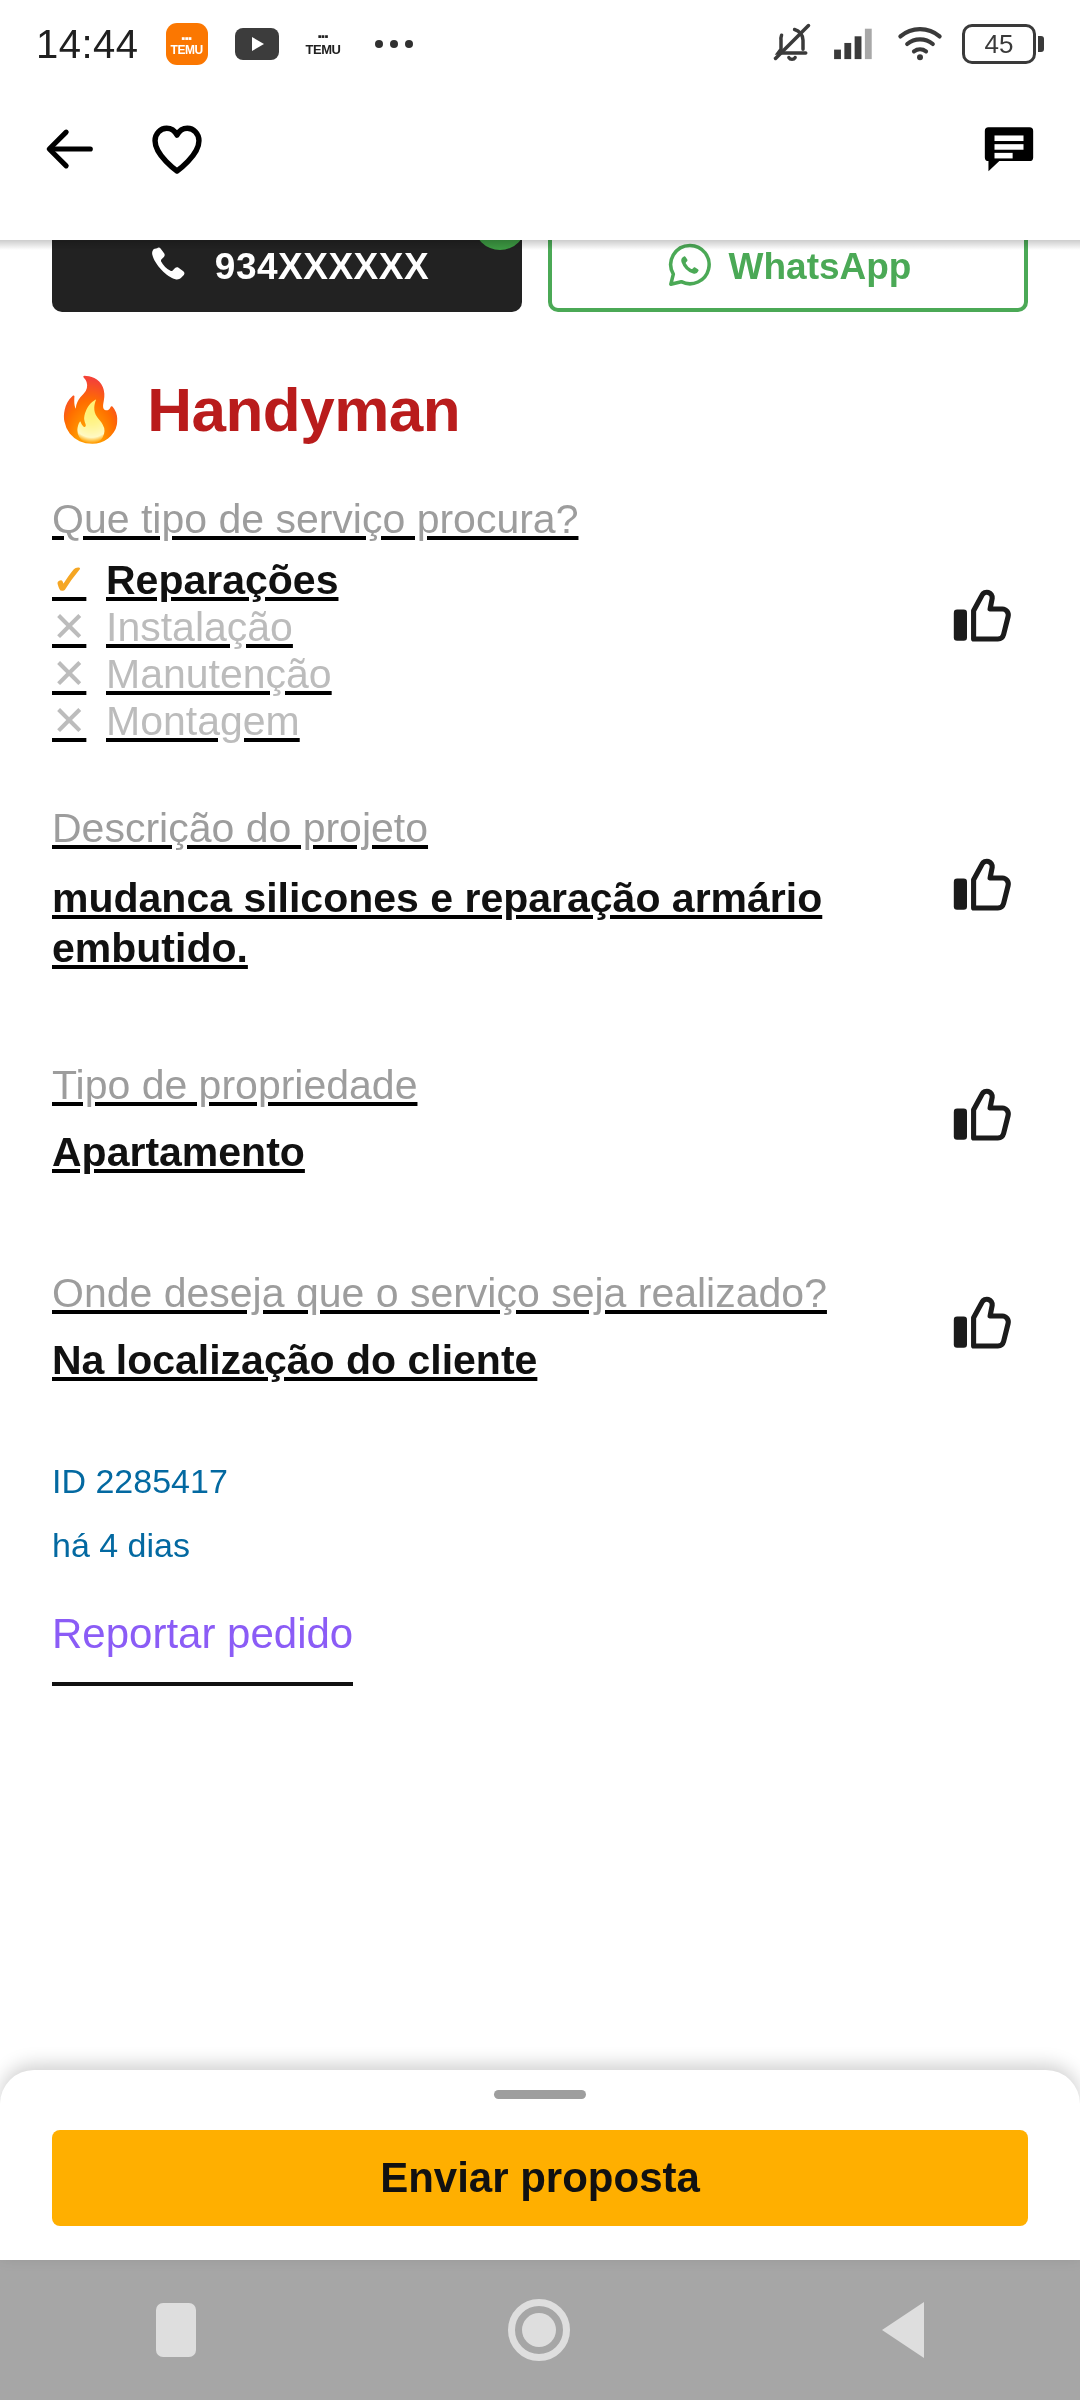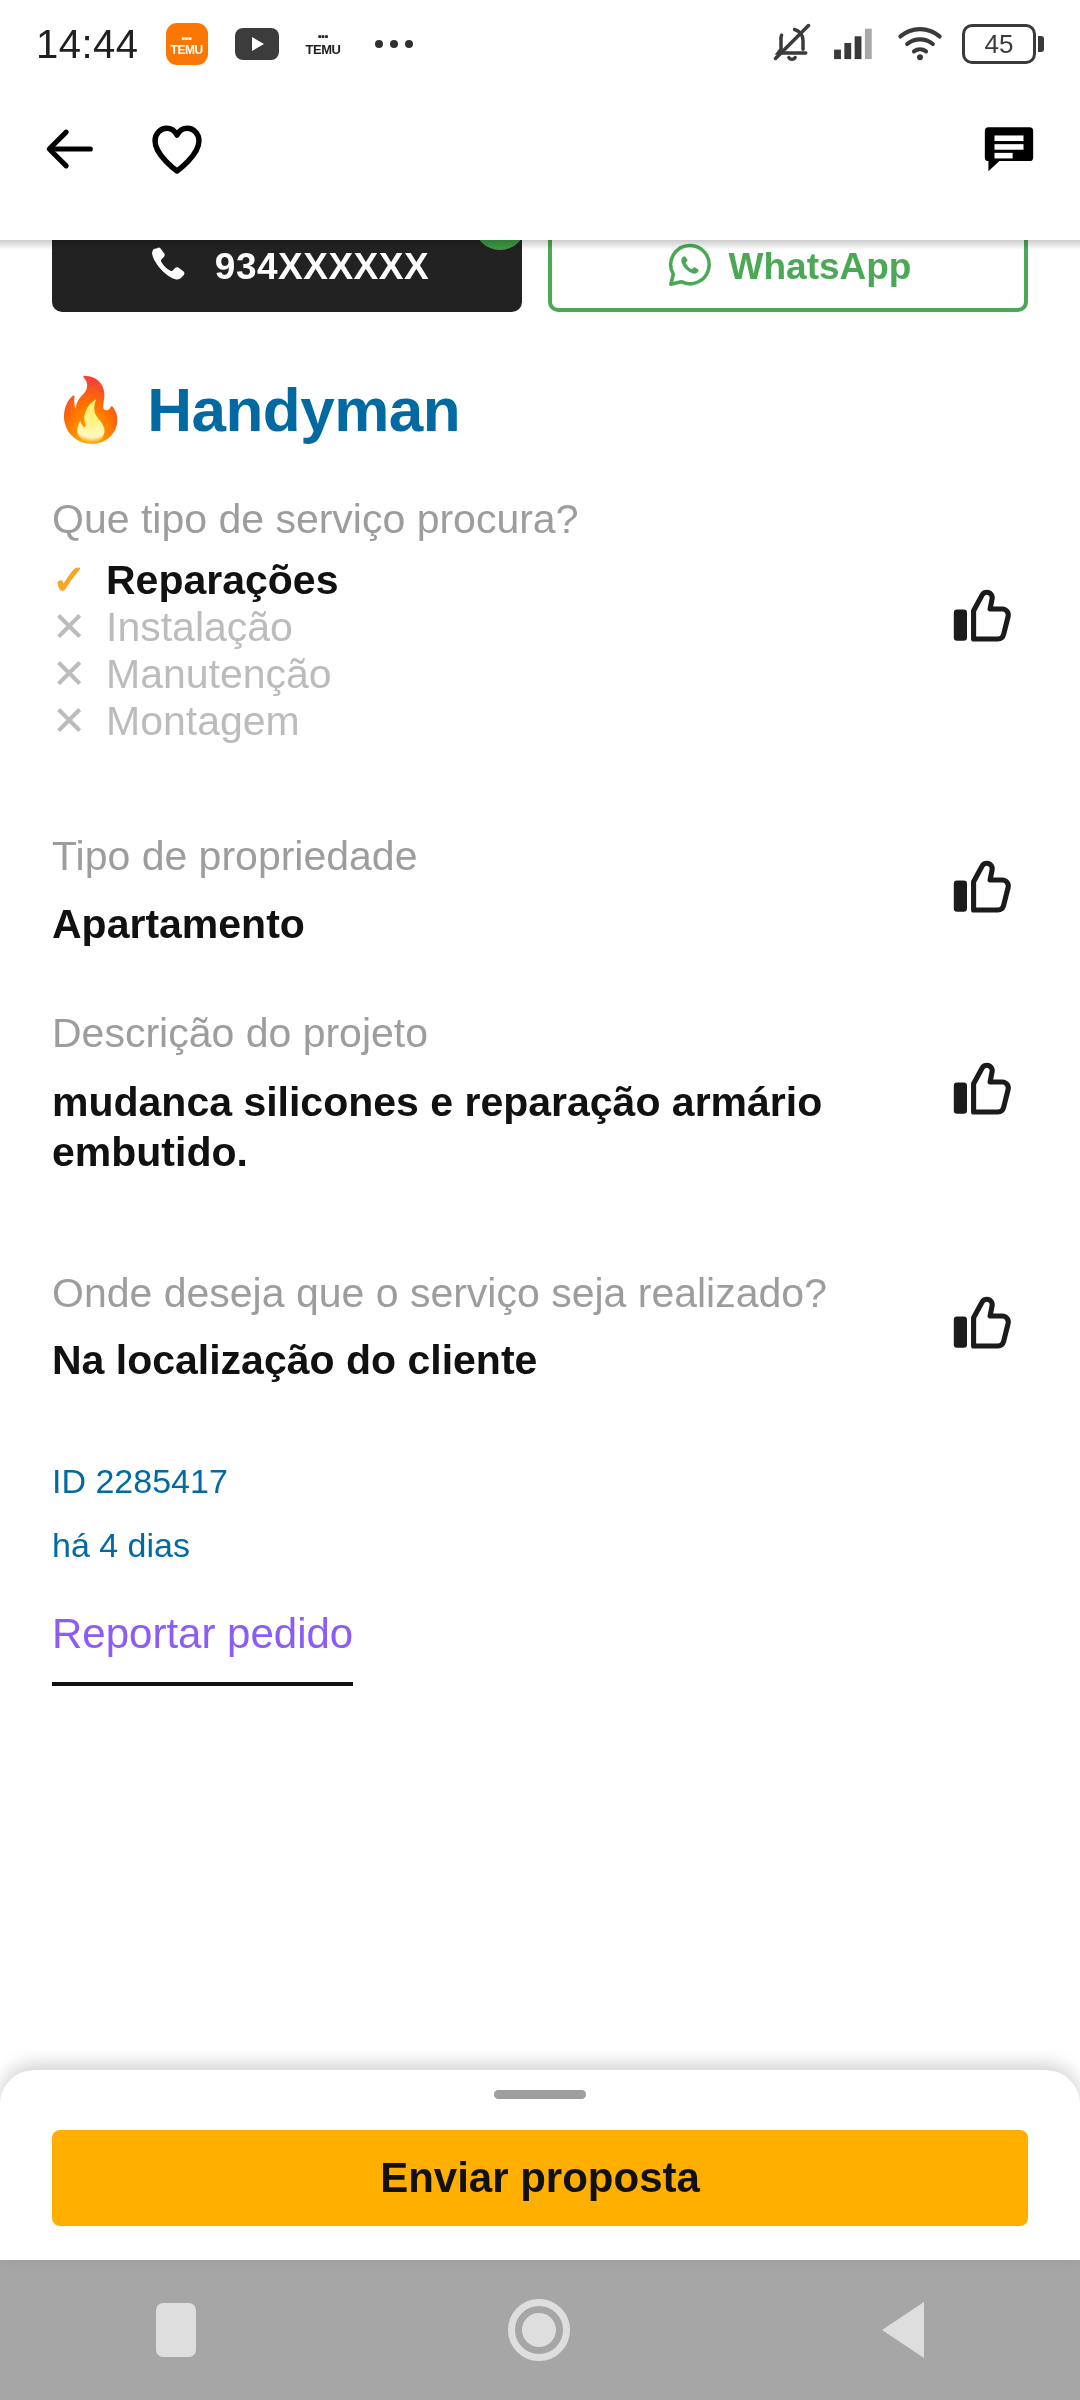--- a/index.html
+++ b/index.html
@@ -93,27 +93,28 @@
     display:flex;align-items:center;justify-content:center;gap:14px;
   }
   .btn-whatsapp .wa-label{ font-size:37px;font-weight:bold;color:#4BA956; }
 
   
   .service-title{
     display:flex;align-items:center;gap:18px;
     padding:0 52px; margin-top:62px;
   }
   .service-title .emoji{ font-size:62px; line-height:1; }
-  .service-title .ttl{ font-size:62px; font-weight:bold; color:#0369a1; letter-spacing:-.5px; }
+  .service-title .ttl{ font-size:62px; font-weight:bold; color:#b91c1c; letter-spacing:-.5px; }
 
   
   .field{
     display:flex; align-items:flex-end;
     padding:0 52px 0 52px;
     position:relative;
+    text-decoration:underline;
   }
   .field .body{ flex:1; padding-right:40px; }
   .field .thumb-wrap{
     width:86px; flex:0 0 86px;
     display:flex; align-items:center; justify-content:center;
     align-self:center;
   }
   .f-label{
     font-size:41px; color:#9d9d9d; line-height:1.18; font-weight:normal;
   }
@@ -325,52 +326,52 @@
       <span>
         <svg width="72" height="72" viewBox="0 0 24 24">
           <rect x="1.6" y="9.2" width="4.4" height="10.4" rx="1.1" fill="#1b1b1b"></rect>
           <path d="M8.2 9.6 11 4.4a1.8 1.8 0 0 1 3.4 1l-.7 3.6h4.1a2 2 0 0 1 1.9 2.5l-1.5 6a2 2 0 0 1-1.9 1.5H8.2z" fill="none" stroke="#1b1b1b" stroke-width="1.7" stroke-linejoin="round"></path>
         </svg>
       </span>
     </div>
   </div>
 
   
+  <div class="field f-desc">
+    <div class="body">
+      <div class="f-label">Descrição do projeto</div>
+      <div class="f-value">mudanca silicones e reparação armário embutido.</div>
+    </div>
+    <div class="thumb-wrap">
+      <span>
+        <svg width="72" height="72" viewBox="0 0 24 24">
+          <rect x="1.6" y="9.2" width="4.4" height="10.4" rx="1.1" fill="#1b1b1b"></rect>
+          <path d="M8.2 9.6 11 4.4a1.8 1.8 0 0 1 3.4 1l-.7 3.6h4.1a2 2 0 0 1 1.9 2.5l-1.5 6a2 2 0 0 1-1.9 1.5H8.2z" fill="none" stroke="#1b1b1b" stroke-width="1.7" stroke-linejoin="round"></path>
+        </svg>
+      </span>
+    </div>
+  </div>
+
+  
   <div class="field f-prop">
     <div class="body">
       <div class="f-label">Tipo de propriedade</div>
       <div class="f-value">Apartamento</div>
     </div>
     <div class="thumb-wrap">
       <span>
         <svg width="72" height="72" viewBox="0 0 24 24">
           <rect x="1.6" y="9.2" width="4.4" height="10.4" rx="1.1" fill="#1b1b1b"></rect>
           <path d="M8.2 9.6 11 4.4a1.8 1.8 0 0 1 3.4 1l-.7 3.6h4.1a2 2 0 0 1 1.9 2.5l-1.5 6a2 2 0 0 1-1.9 1.5H8.2z" fill="none" stroke="#1b1b1b" stroke-width="1.7" stroke-linejoin="round"></path>
         </svg>
       </span>
     </div>
   </div>
 
   
-  <div class="field f-desc">
-    <div class="body">
-      <div class="f-label">Descrição do projeto</div>
-      <div class="f-value">mudanca silicones e reparação armário embutido.</div>
-    </div>
-    <div class="thumb-wrap">
-      <span>
-        <svg width="72" height="72" viewBox="0 0 24 24">
-          <rect x="1.6" y="9.2" width="4.4" height="10.4" rx="1.1" fill="#1b1b1b"></rect>
-          <path d="M8.2 9.6 11 4.4a1.8 1.8 0 0 1 3.4 1l-.7 3.6h4.1a2 2 0 0 1 1.9 2.5l-1.5 6a2 2 0 0 1-1.9 1.5H8.2z" fill="none" stroke="#1b1b1b" stroke-width="1.7" stroke-linejoin="round"></path>
-        </svg>
-      </span>
-    </div>
-  </div>
-
-  
   <div class="field f-loc">
     <div class="body">
       <div class="f-label">Onde deseja que o serviço seja realizado?</div>
       <div class="f-value">Na localização do cliente</div>
     </div>
     <div class="thumb-wrap">
       <span>
         <svg width="72" height="72" viewBox="0 0 24 24">
           <rect x="1.6" y="9.2" width="4.4" height="10.4" rx="1.1" fill="#1b1b1b"></rect>
           <path d="M8.2 9.6 11 4.4a1.8 1.8 0 0 1 3.4 1l-.7 3.6h4.1a2 2 0 0 1 1.9 2.5l-1.5 6a2 2 0 0 1-1.9 1.5H8.2z" fill="none" stroke="#1b1b1b" stroke-width="1.7" stroke-linejoin="round"></path>

